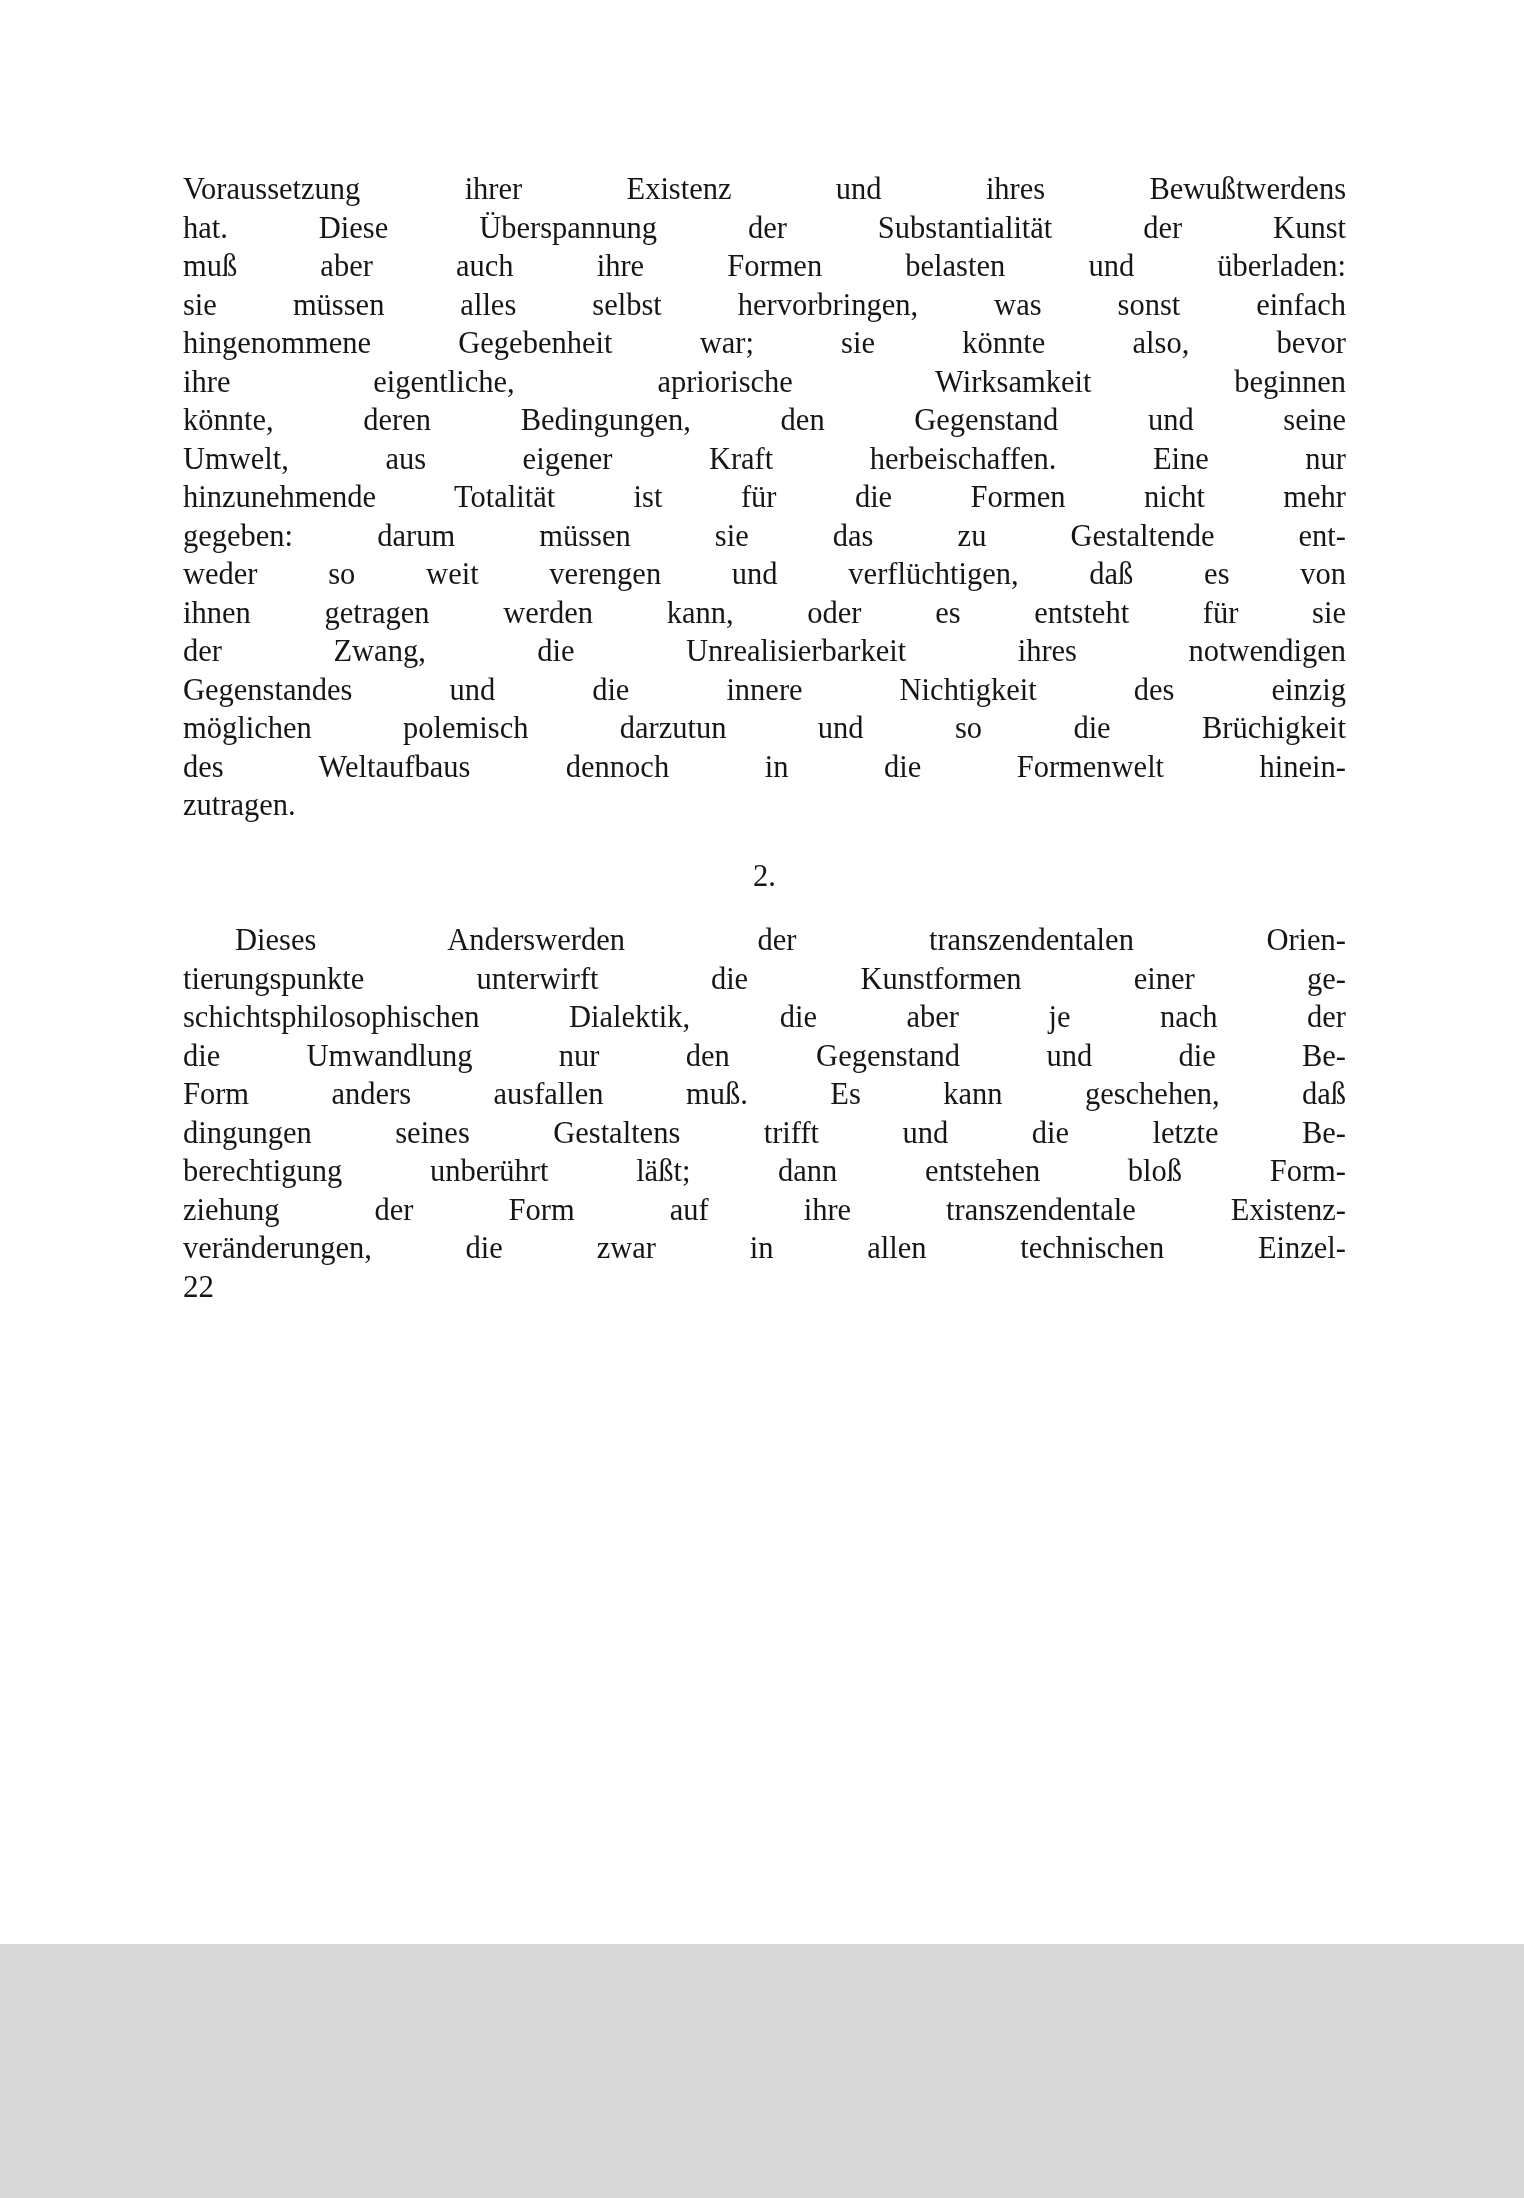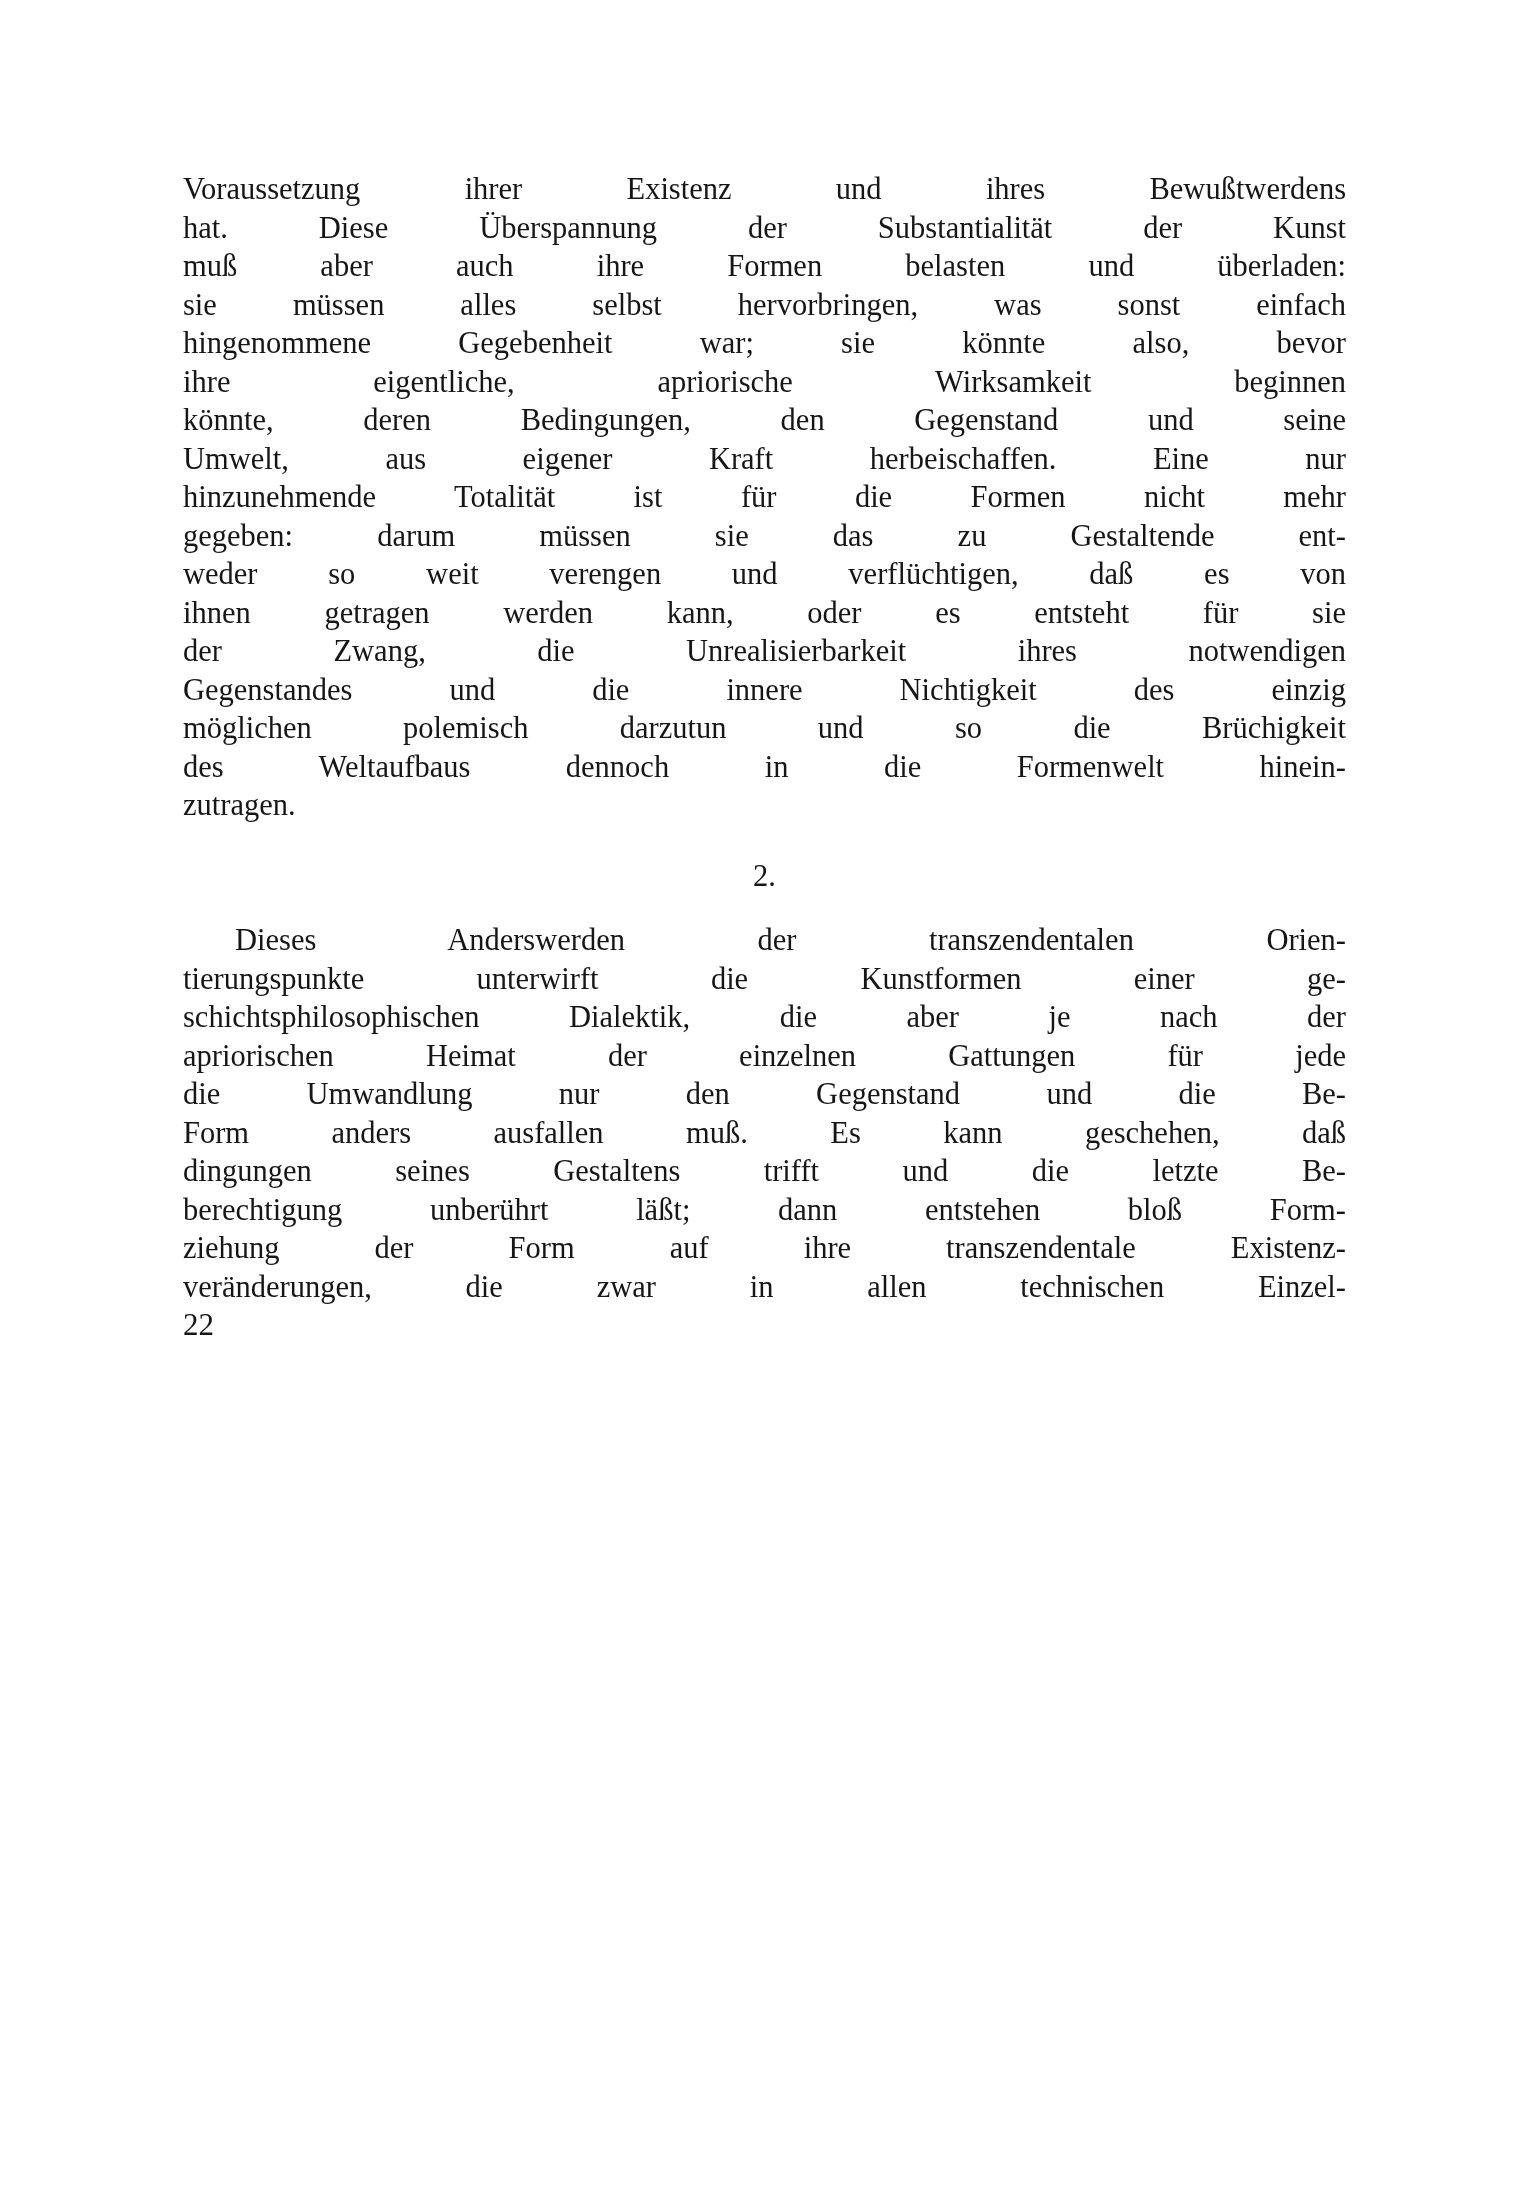--- a/index.html
+++ b/index.html
@@ -2,21 +2,21 @@
 <html><head>
 <meta charset="utf-8">
 <style>
   html, body {
     margin: 0;
     padding: 0;
     background: #d9d9d9;
   }
   .page {
     width: 1524px;
-    height: 2198px;
+    height: 1944px;
     background: #ffffff;
     position: relative;
     margin: 0 auto;
     font-family: "Liberation Serif", "DejaVu Serif", serif;
     color: #161616;
     box-sizing: border-box;
   }
   .text-block {
     position: absolute;
     left: 183px;
@@ -74,21 +74,20 @@
       <div class="line">des Weltaufbaus dennoch in die Formenwelt hinein-</div>
       <div class="line no-just">zutragen.</div>
     </div>
 
     <div class="section-heading">2.</div>
 
     <div class="paragraph">
       <div class="line indent">Dieses Anderswerden der transzendentalen Orien-</div>
       <div class="line">tierungspunkte unterwirft die Kunstformen einer ge-</div>
       <div class="line">schichtsphilosophischen Dialektik, die aber je nach der</div>
-      <div class="line">apriorischen Heimat der einzelnen Gattungen für jede</div>
       <div class="line">die Umwandlung nur den Gegenstand und die Be-</div>
       <div class="line">Form anders ausfallen muß. Es kann geschehen, daß</div>
       <div class="line">dingungen seines Gestaltens trifft und die letzte Be-</div>
       <div class="line">berechtigung unberührt läßt; dann entstehen bloß Form-</div>
       <div class="line">ziehung der Form auf ihre transzendentale Existenz-</div>
       <div class="line">veränderungen, die zwar in allen technischen Einzel-</div>
     </div>
 
     <div class="page-number">22</div>
 

